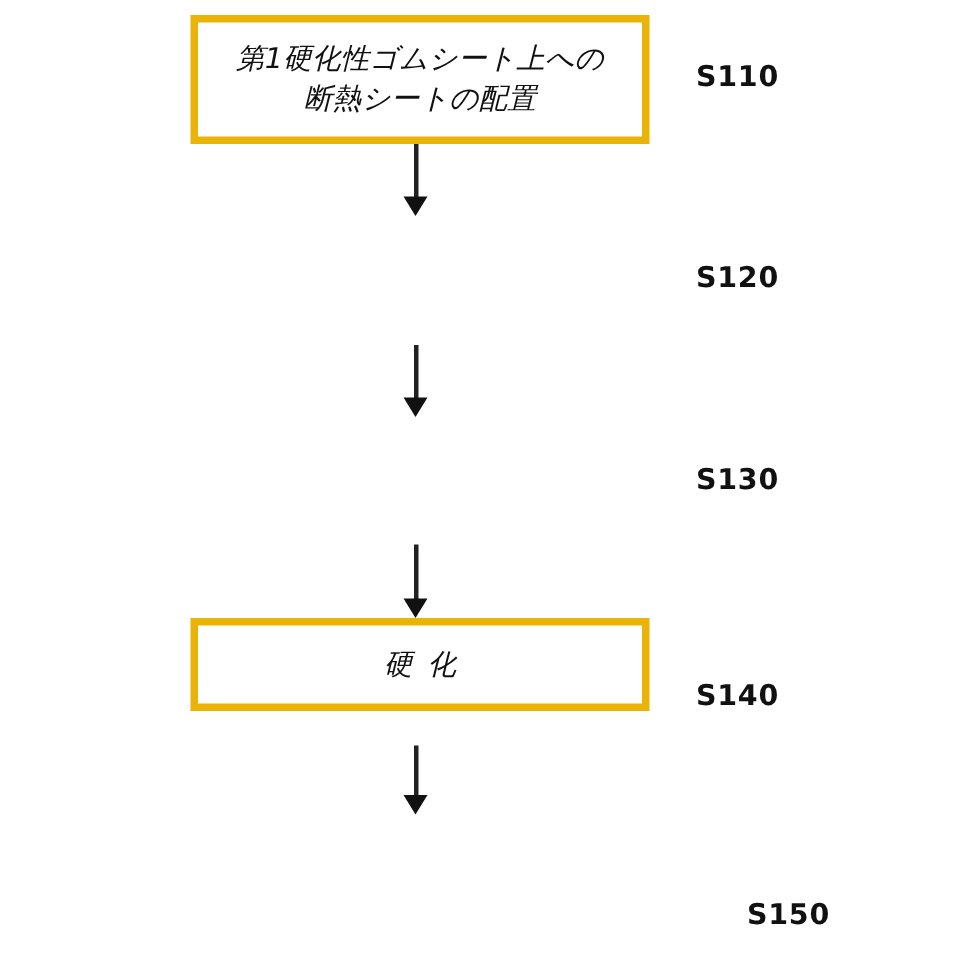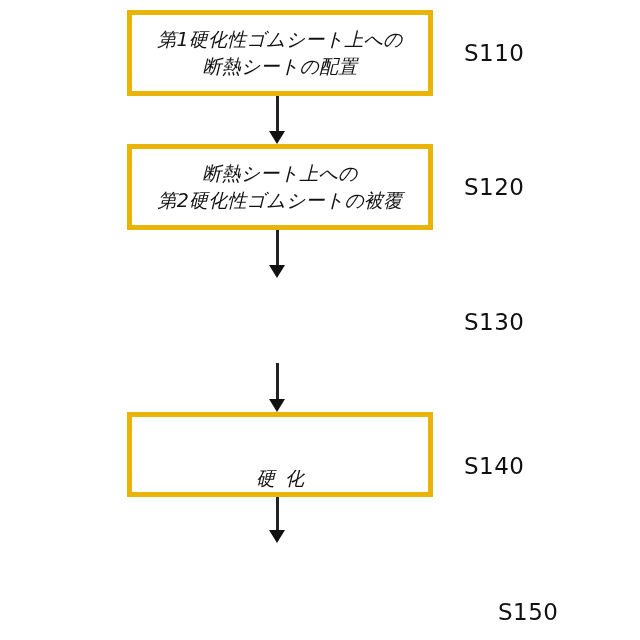--- a/index.html
+++ b/index.html
@@ -51,22 +51,22 @@
     padding: 0 6px;
   }
   .node-text.spaced {
     letter-spacing: 10px;
     text-indent: 10px;
   }
 
   .step-label {
     position: absolute;
     left: 464px;
-    font-size: 23px;
-    font-weight: 400;
+    font-size: 19px;
+    font-weight: 700;
     letter-spacing: 0.5px;
     color: #111111;
     white-space: nowrap;
   }
 
   .connector {
     position: absolute;
     left: 276px;
     width: 3px;
     background: #222222;
@@ -87,35 +87,31 @@
 
   <div class="node solid" style="top:10px; height:86px;">
     <div class="node-text">第1硬化性ゴムシート上への
 断熱シートの配置</div>
   </div>
   <div class="step-label" style="top:40px;">S110</div>
 
   <div class="connector" style="top:96px; height:36px;"></div>
   <div class="arrowhead" style="left:269px; top:131px;"></div>
 
-  <div class="node solid" style="top:144px; height:86px;">
-    <div class="node-text">断熱シート上への
-第2硬化性ゴムシートの被覆</div>
-  </div>
   <div class="step-label" style="top:174px;">S120</div>
 
   <div class="connector" style="top:230px; height:36px;"></div>
   <div class="arrowhead" style="left:269px; top:265px;"></div>
 
   <div class="step-label" style="top:309px;">S130</div>
 
   <div class="connector" style="top:363px; height:37px;"></div>
   <div class="arrowhead" style="left:269px; top:399px;"></div>
 
-  <div class="node solid" style="top:412px; height:85px;align-items:flex-end;">
+  <div class="node solid" style="top:412px; height:62px;">
     <div class="node-text spaced">硬化</div>
   </div>
   <div class="step-label" style="top:453px;">S140</div>
 
   <div class="connector" style="top:497px; height:34px;"></div>
   <div class="arrowhead" style="left:269px; top:530px;"></div>
 
   <div class="step-label" style="top:599px;margin-left:34px;">S150</div>
 
 </div>

